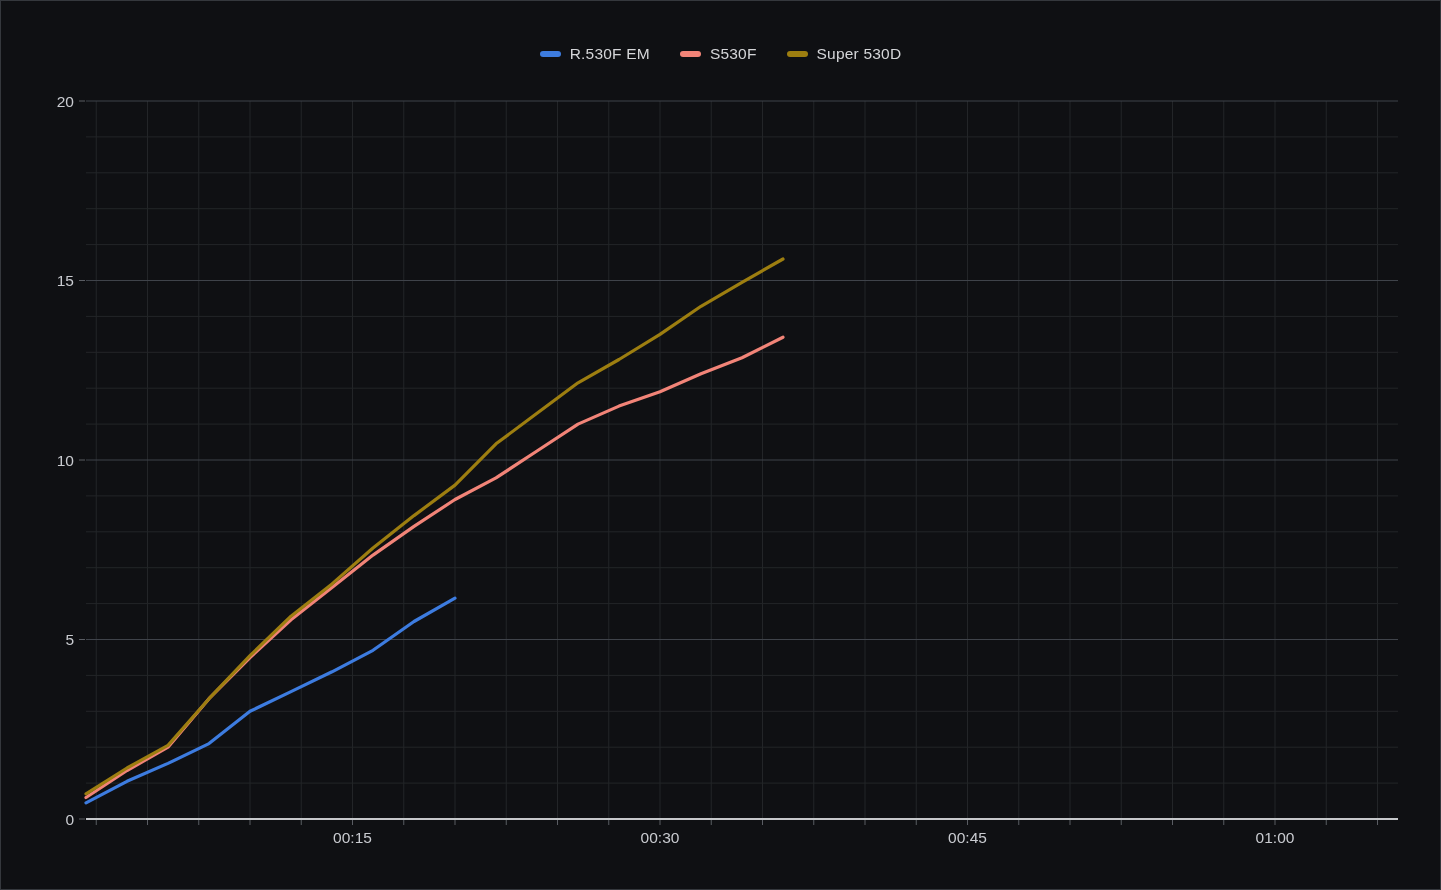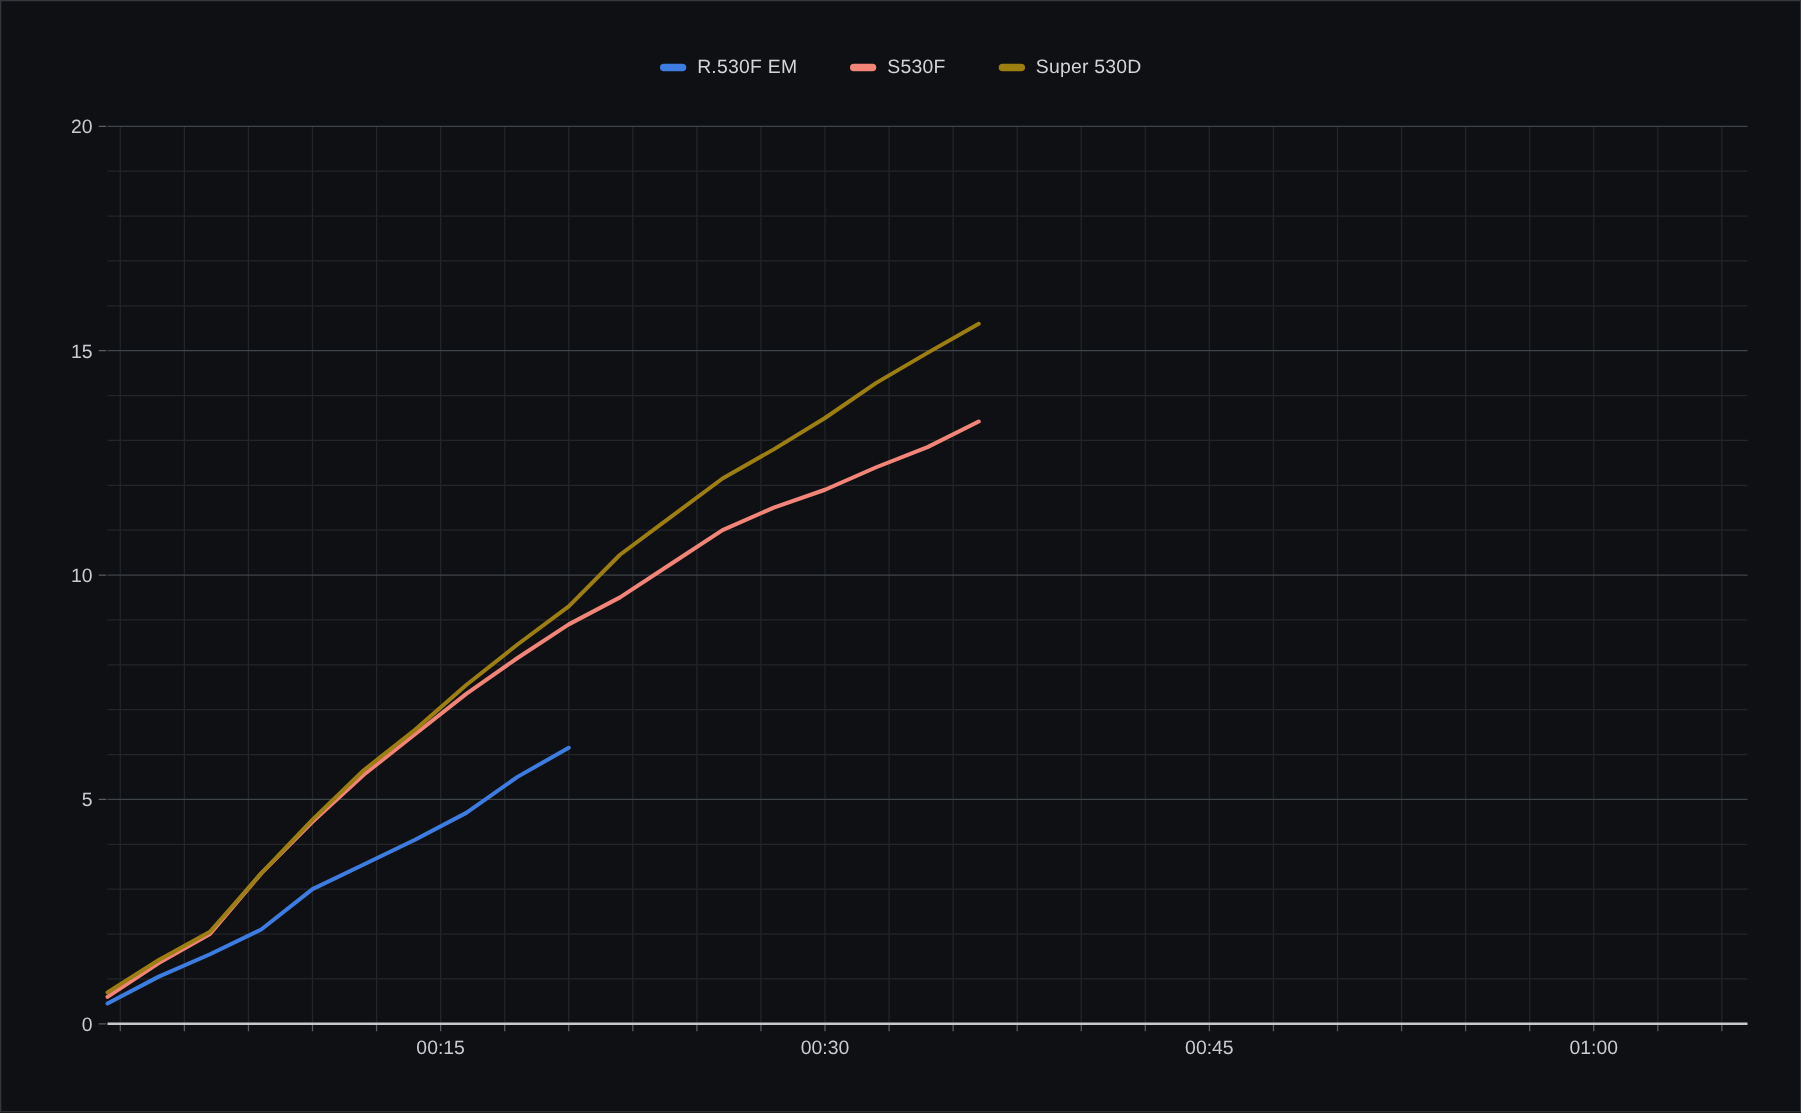--- a/index.html
+++ b/index.html
@@ -14,21 +14,21 @@
     width: 1439px; height: 888px;
     border: 1px solid #35383d;
     background: #0f1013;
   }
   #legend {
     position: absolute;
     top: 44px; left: 0; right: 0;
     display: flex;
     justify-content: center;
     align-items: center;
-    gap: 42px;
+    gap: 30px;
     z-index: 2;
   }
   .legend-item {
     display: flex;
     align-items: center;
     gap: 9px;
     cursor: pointer;
   }
   .legend-swatch {
     width: 21px; height: 6px;

